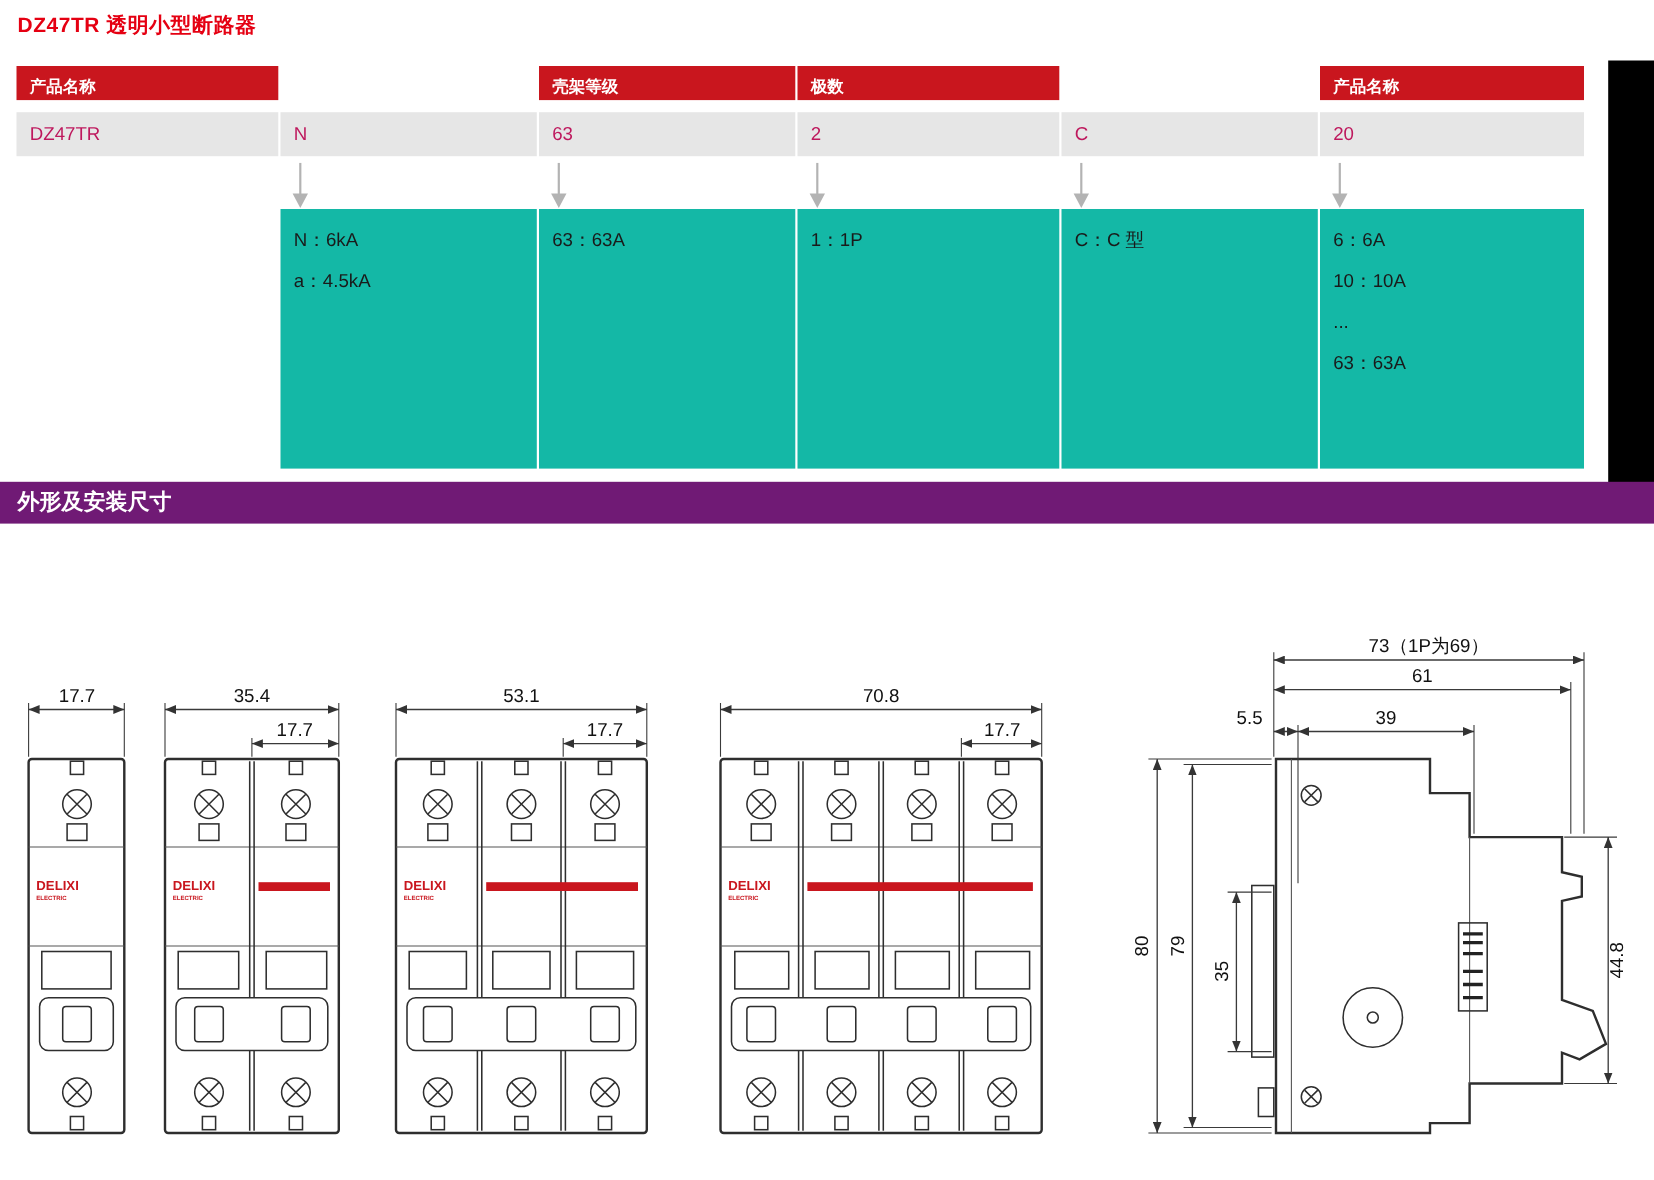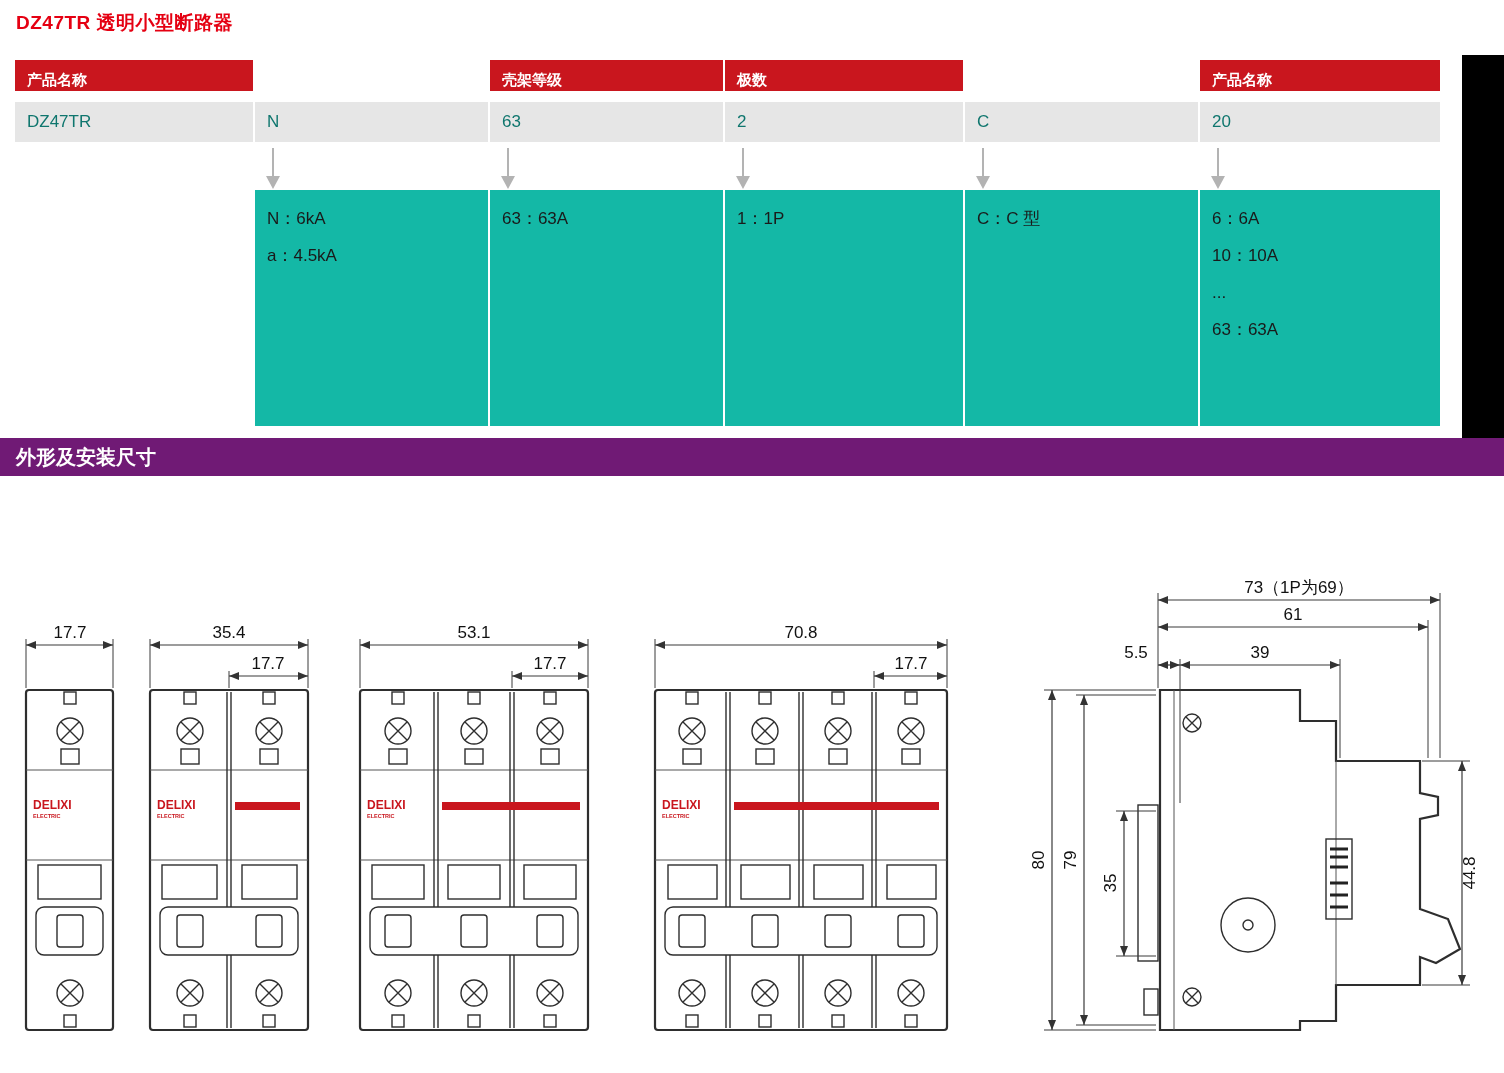--- a/index.html
+++ b/index.html
@@ -13,21 +13,21 @@
     color:#e50012; letter-spacing:.5px; white-space:nowrap;
   }
   .table-area { position:absolute; left:0; top:60px; width:1504px; height:366px; }
   .col { position:absolute; top:0; height:366px; }
   .col .th {
     position:absolute; top:0; left:0; right:0; height:31px; background:#c9161e;
     color:#fff; font-weight:bold; font-size:15px; line-height:40px; padding-left:12px;
   }
   .col .td {
     position:absolute; top:42px; left:0; right:0; height:40px; background:#e6e6e6;
-    font-size:17px; line-height:40px; padding-left:12px; color:#0f766e;
+    font-size:17px; line-height:40px; padding-left:12px; color:#be185d;
   }
   .col .arrow { position:absolute; top:88px; left:10px; width:16px; height:42px; }
   .col .opts {
     position:absolute; top:130px; left:0; right:0; height:236px; background:#14b8a6;
     padding:10px 0 0 12px; font-size:17px; color:#1a1a1a;
   }
   .opt { line-height:37px; white-space:nowrap; }
   .edge-bar { position:absolute; left:1462px; top:55px; width:42px; height:385px; background:#000; }
   .banner {
     position:absolute; left:0; top:438px; width:1504px; height:38px; background:#701a75;

